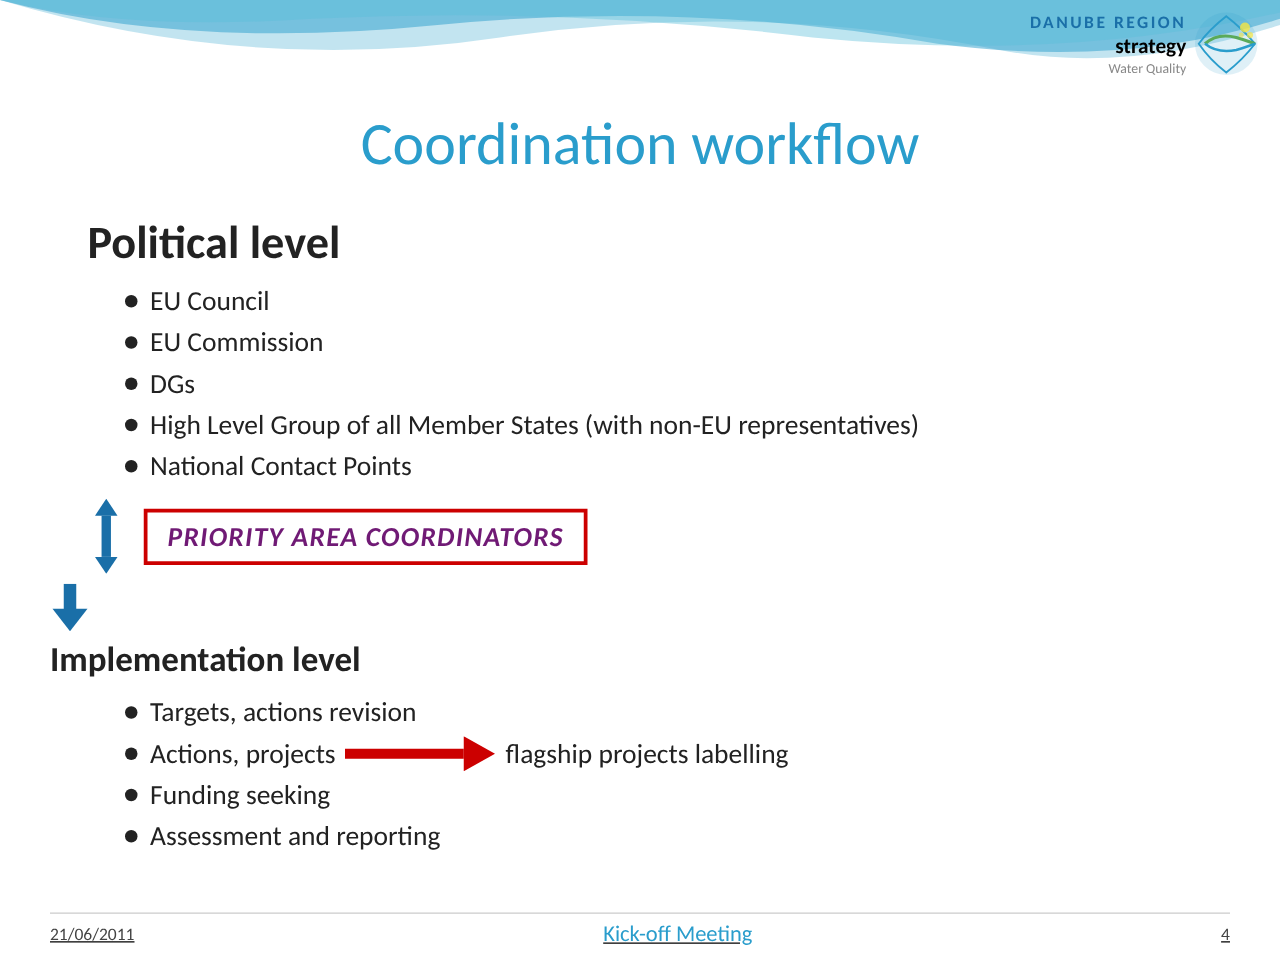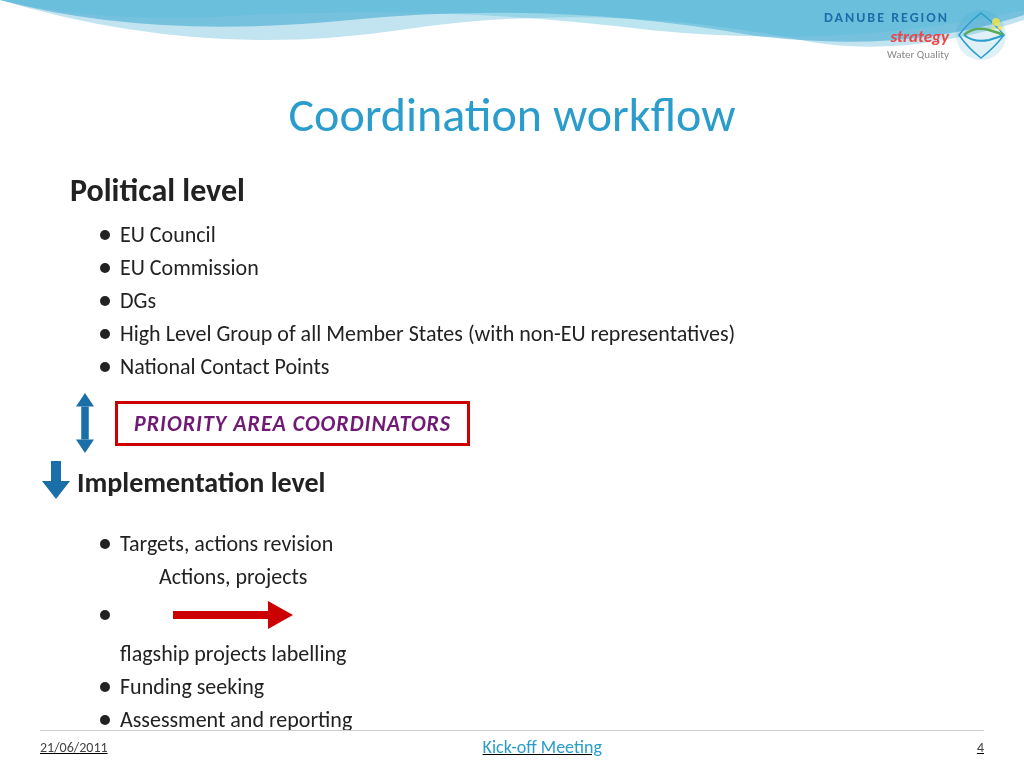--- a/index.html
+++ b/index.html
@@ -48,21 +48,21 @@
     .main-title {
       font-size: 48px;
       color: #2a9dcc;
       text-align: center;
       font-weight: 300;
       margin-bottom: 16px;
       font-family: 'Calibri', Arial, sans-serif;
     }
 
     .political-level {
-      font-size: 32px;
+      font-size: 37px;
       font-weight: bold;
       color: #222;
       margin-bottom: 8px;
       margin-left: 30px;
       margin-top: 27px;
     }
 
     .bullet-list {
       list-style: none;
       margin-left: 60px;
@@ -115,40 +115,39 @@
     .priority-text {
       font-size: 22px;
       font-weight: bold;
       font-style: italic;
       color: #701a75;
       letter-spacing: 1px;
     }
 
     .impl-level-row {
       display: flex;
-      align-items: center;
-      margin-bottom: 24px;
+      margin-bottom: 8px;
+      flex-direction: column;
     }
 
     .down-arrow {
       margin-right: 5px;
     }
 
     .impl-title {
       font-size: 28px;
       font-weight: bold;
       color: #222;
     }
 
     
     .red-arrow-container {
       display: flex;
       align-items: center;
       gap: 8px;
-      flex-direction: column;
     }
 
     
     .footer {
       position: absolute;
       bottom: 10px;
       left: 40px;
       right: 40px;
       display: flex;
       justify-content: space-between;
@@ -189,22 +188,21 @@
 
     .logo-danube {
       font-size: 14px;
       font-weight: bold;
       color: #1a6fa8;
       letter-spacing: 2px;
     }
 
     .logo-strategy-text {
       font-size: 17px;
-      font-style: italic;
-      color: #ef4444;
+      color: #000000;
       font-weight: bold;
     }
 
     .logo-water {
       font-size: 11px;
       color: #888;
     }
   </style>
 </head>
 <body>

